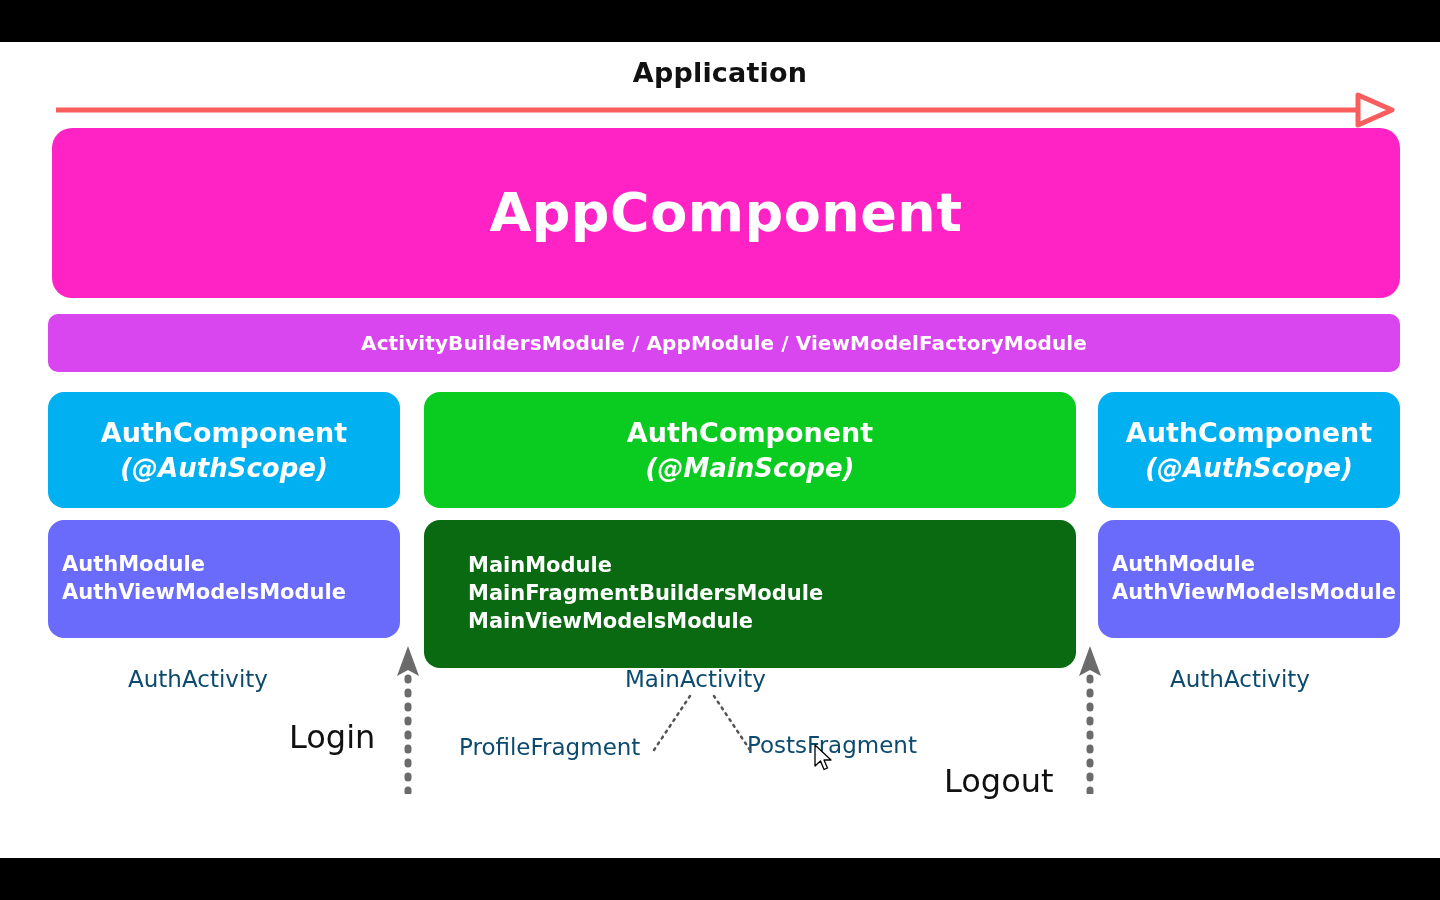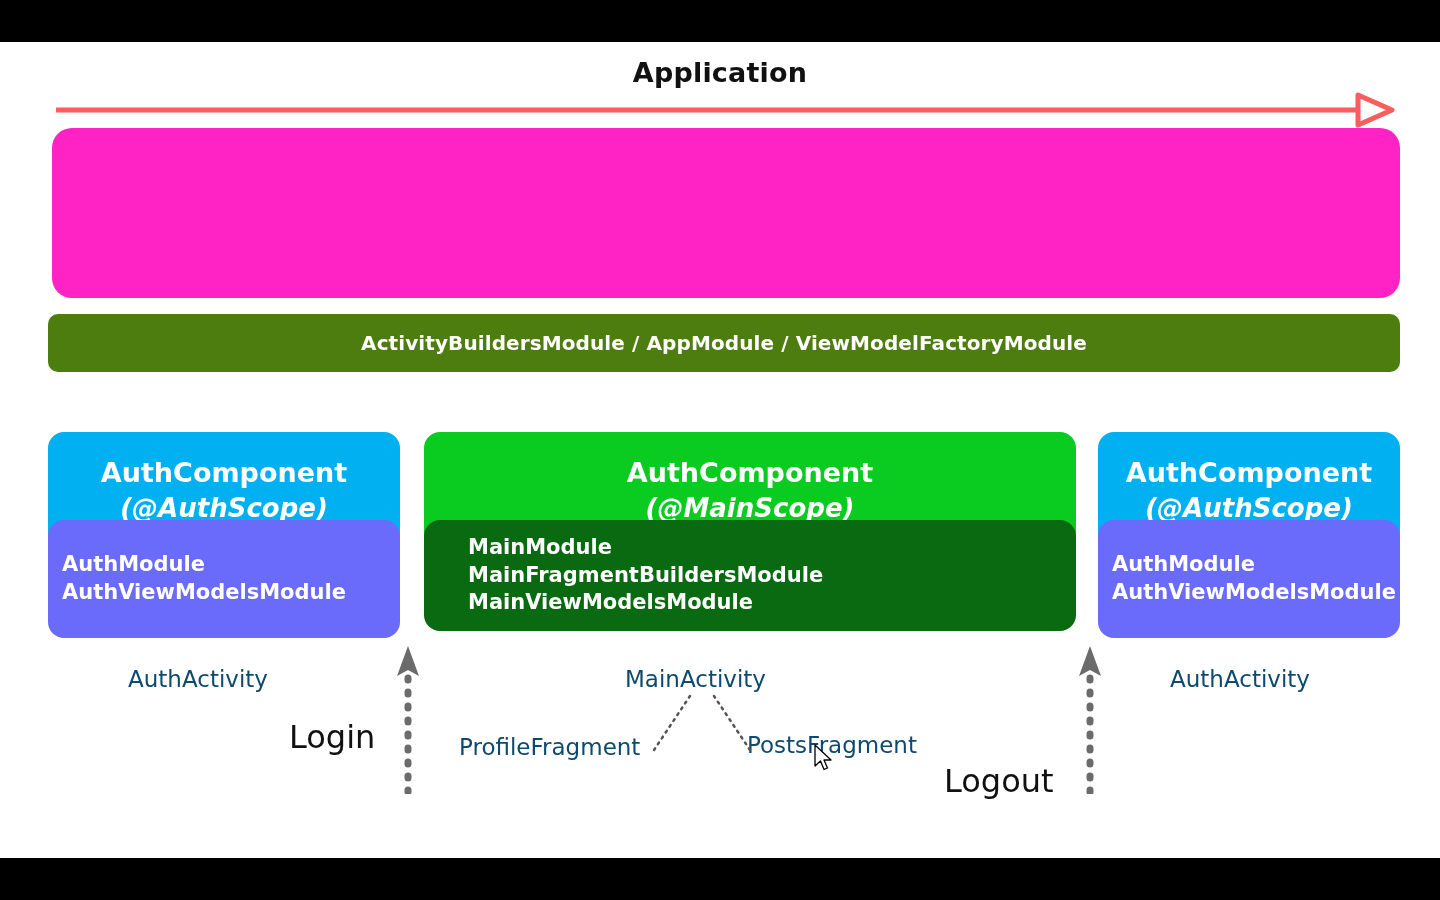--- a/index.html
+++ b/index.html
@@ -96,40 +96,39 @@
     font-size: 38px;
     font-weight: 700;
   }
 
   
   #modules-bar {
     left: 48px;
     top: 272px;
     width: 1352px;
     height: 58px;
-    background: #4d7c0f;
+    background: #d946ef;
     border-radius: 10px;
     display: flex;
     align-items: center;
     justify-content: center;
     font-size: 20px;
     font-weight: 600;
     letter-spacing: 0.1px;
   }
 
   
   .component-box {
     height: 116px;
     border-radius: 16px;
     display: flex;
     flex-direction: column;
     align-items: center;
     justify-content: center;
     gap: 6px;
-    margin-top: 40px;
   }
   .component-box .ttl { font-size: 27px; }
   .component-box .sub { font-size: 26px; font-style: italic; }
 
   #auth-component-left  { left: 48px;   top: 350px; width: 352px; background: #00b0f0; }
   #main-component       { left: 424px;  top: 350px; width: 652px; background: #0acb1f; }
   #auth-component-right { left: 1098px; top: 350px; width: 302px; background: #00b0f0; }
 
   
   .module-box {
@@ -140,21 +139,21 @@
     padding-left: 14px;
     box-sizing: border-box;
   }
   .module-box .line {
     font-size: 21px;
     font-weight: 600;
     line-height: 1.32;
     white-space: nowrap;
   }
   #auth-module-left  { left: 48px;   top: 478px; width: 352px; height: 118px; background: #6a6bfa; }
-  #main-module       { left: 424px;  top: 478px; width: 652px; height: 111px; background: #0a6a11; padding-left: 44px; }
+  #main-module       { left: 424px;  top: 478px; width: 652px; height: 148px; background: #0a6a11; padding-left: 44px; }
   #auth-module-right { left: 1098px; top: 478px; width: 302px; height: 118px; background: #6a6bfa; }
 
   
   .plain-label {
     position: absolute;
     font-size: 23px;
     color: #0c4a6e;
     white-space: nowrap;
   }
   #label-auth-activity-left  { left: 128px;  top: 624px; }
@@ -213,20 +212,21 @@
     <div id="app-title">Application</div>
 
     <div id="app-arrow">
       <svg width="1340" height="36" viewBox="0 0 1340 36">
         <line x1="0" y1="18" x2="1300" y2="18" stroke="#fa5d5d" stroke-width="5"></line>
         <polygon points="1302,3 1336,18 1302,33" fill="none" stroke="#fa5d5d" stroke-width="5" stroke-linejoin="round"></polygon>
       </svg>
     </div>
 
     <div class="box" id="app-component">
+      <span class="ttl">AppComponent</span>
     </div>
 
     <div class="box" id="modules-bar">
       <span>ActivityBuildersModule / AppModule / ViewModelFactoryModule</span>
     </div>
 
     <div class="box component-box" id="auth-component-left">
       <span class="ttl">AuthComponent</span>
       <span class="sub">(@AuthScope)</span>
     </div>

